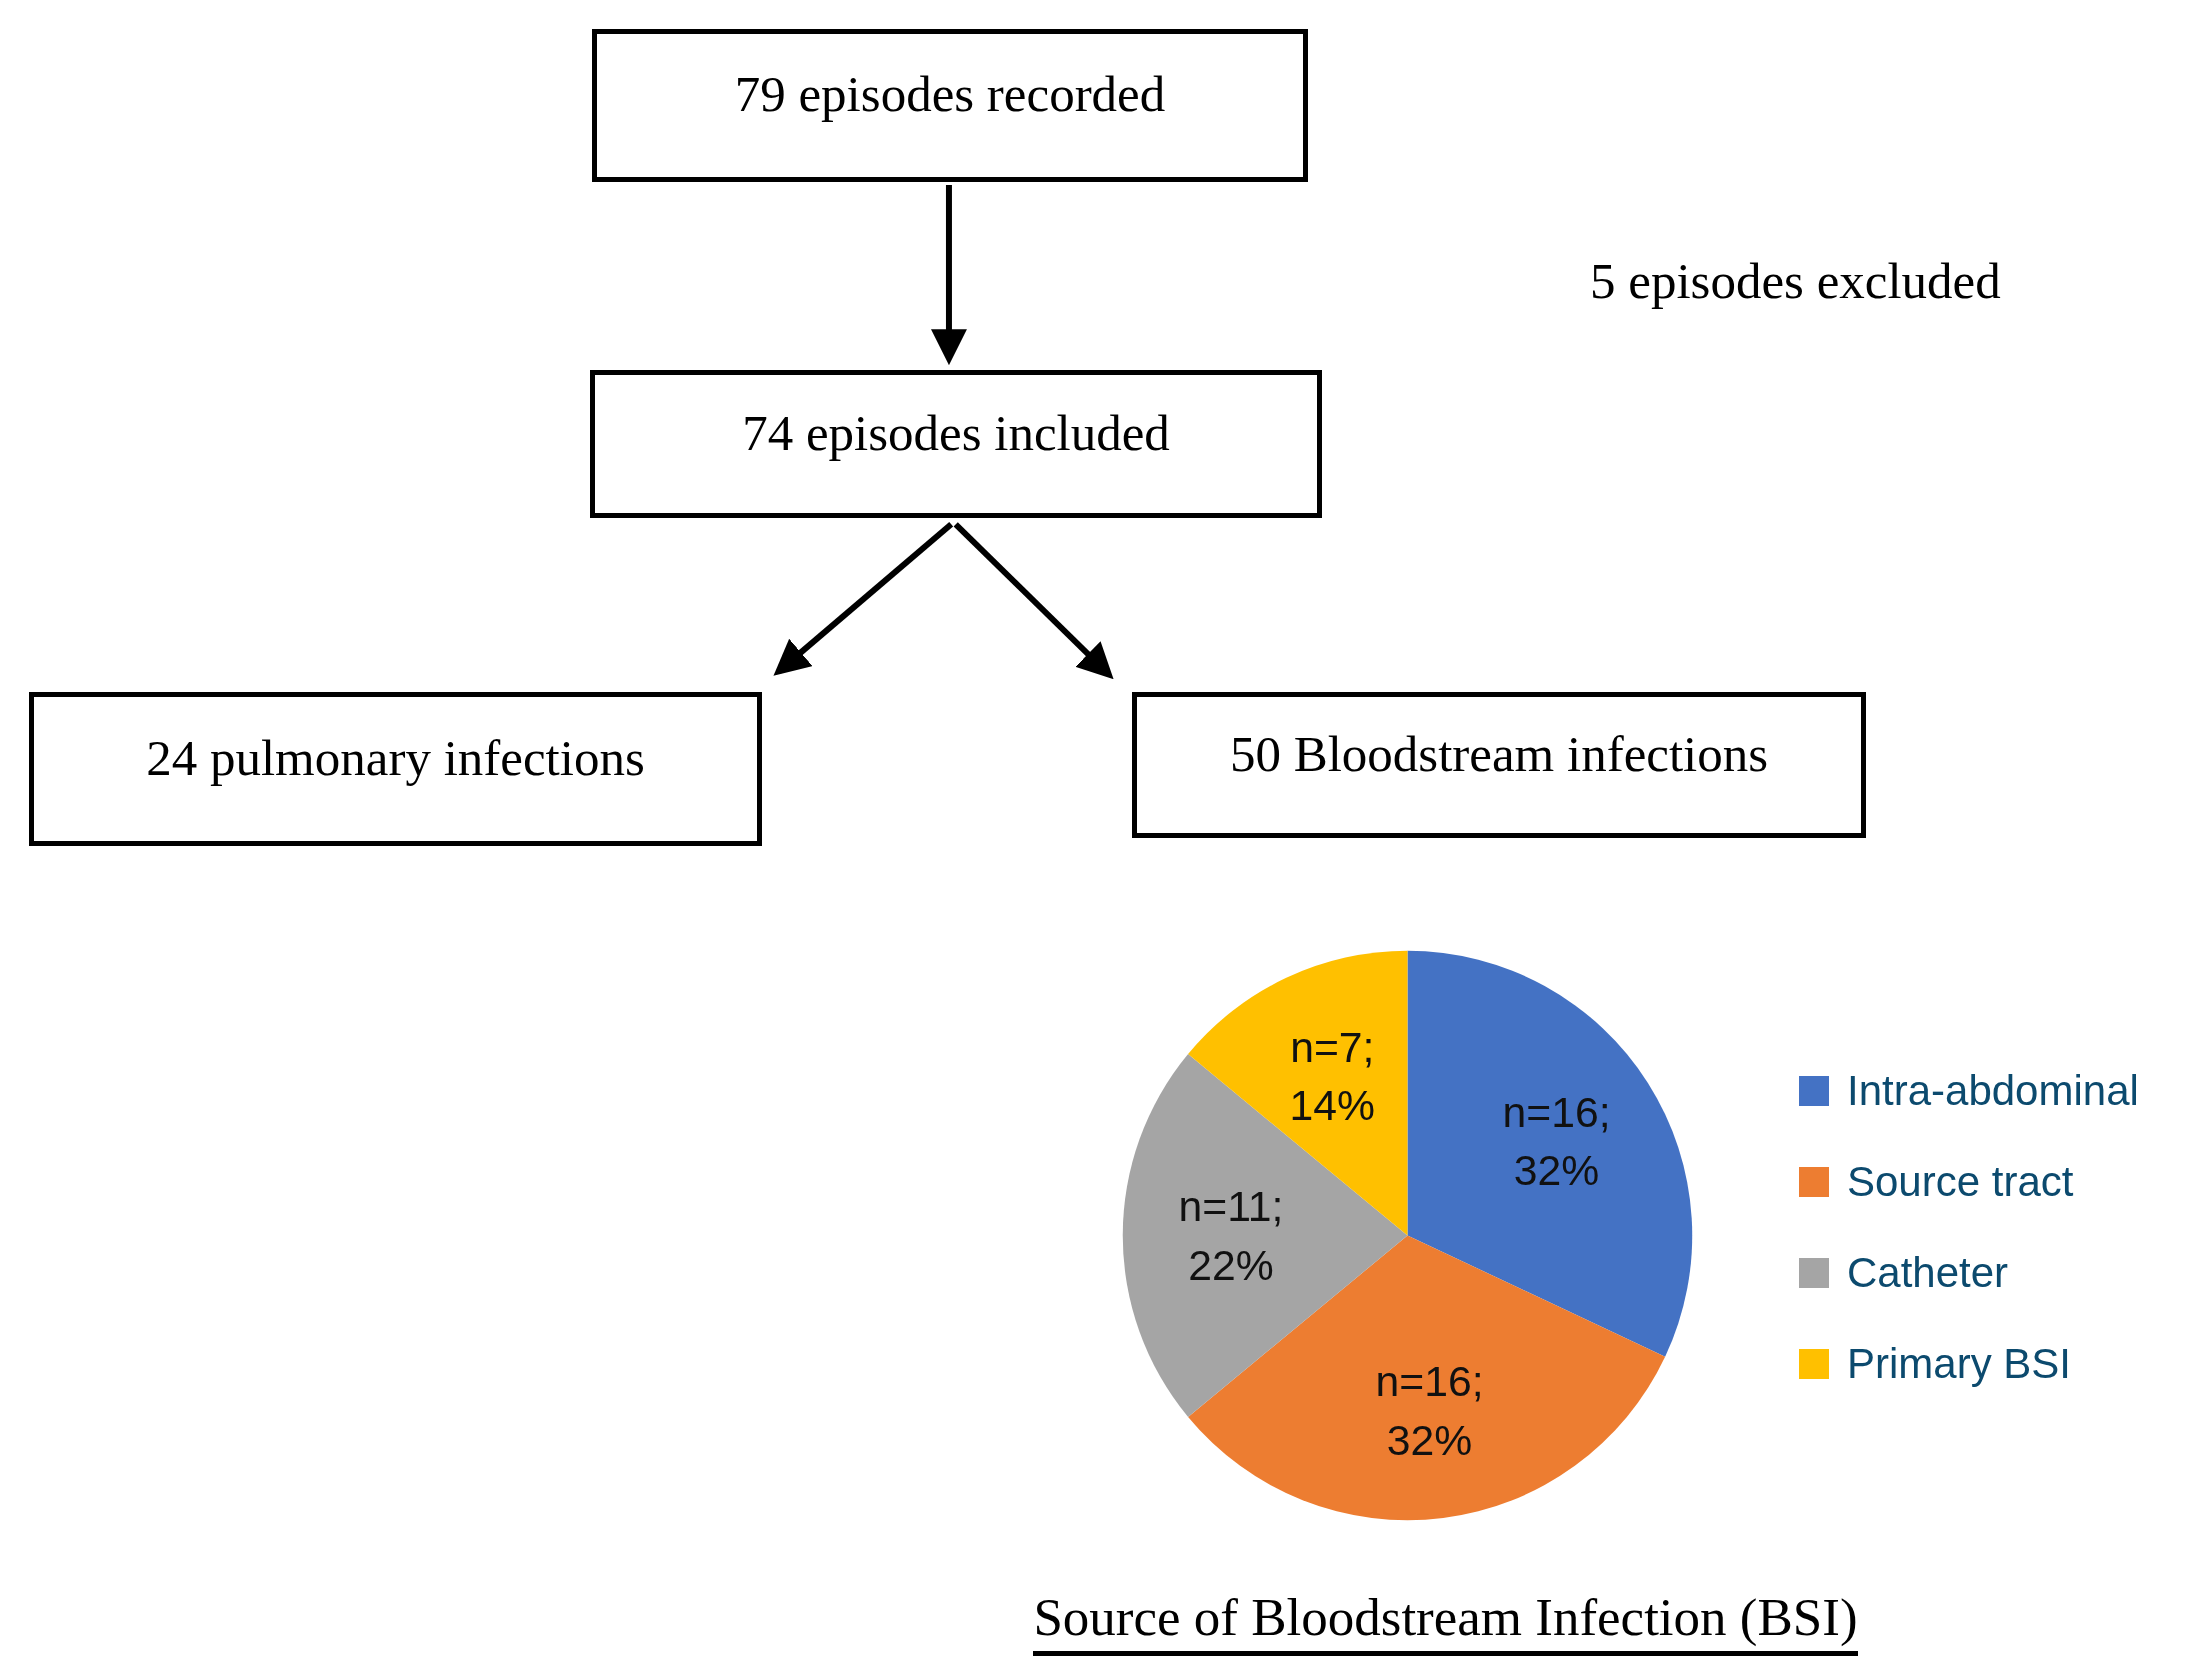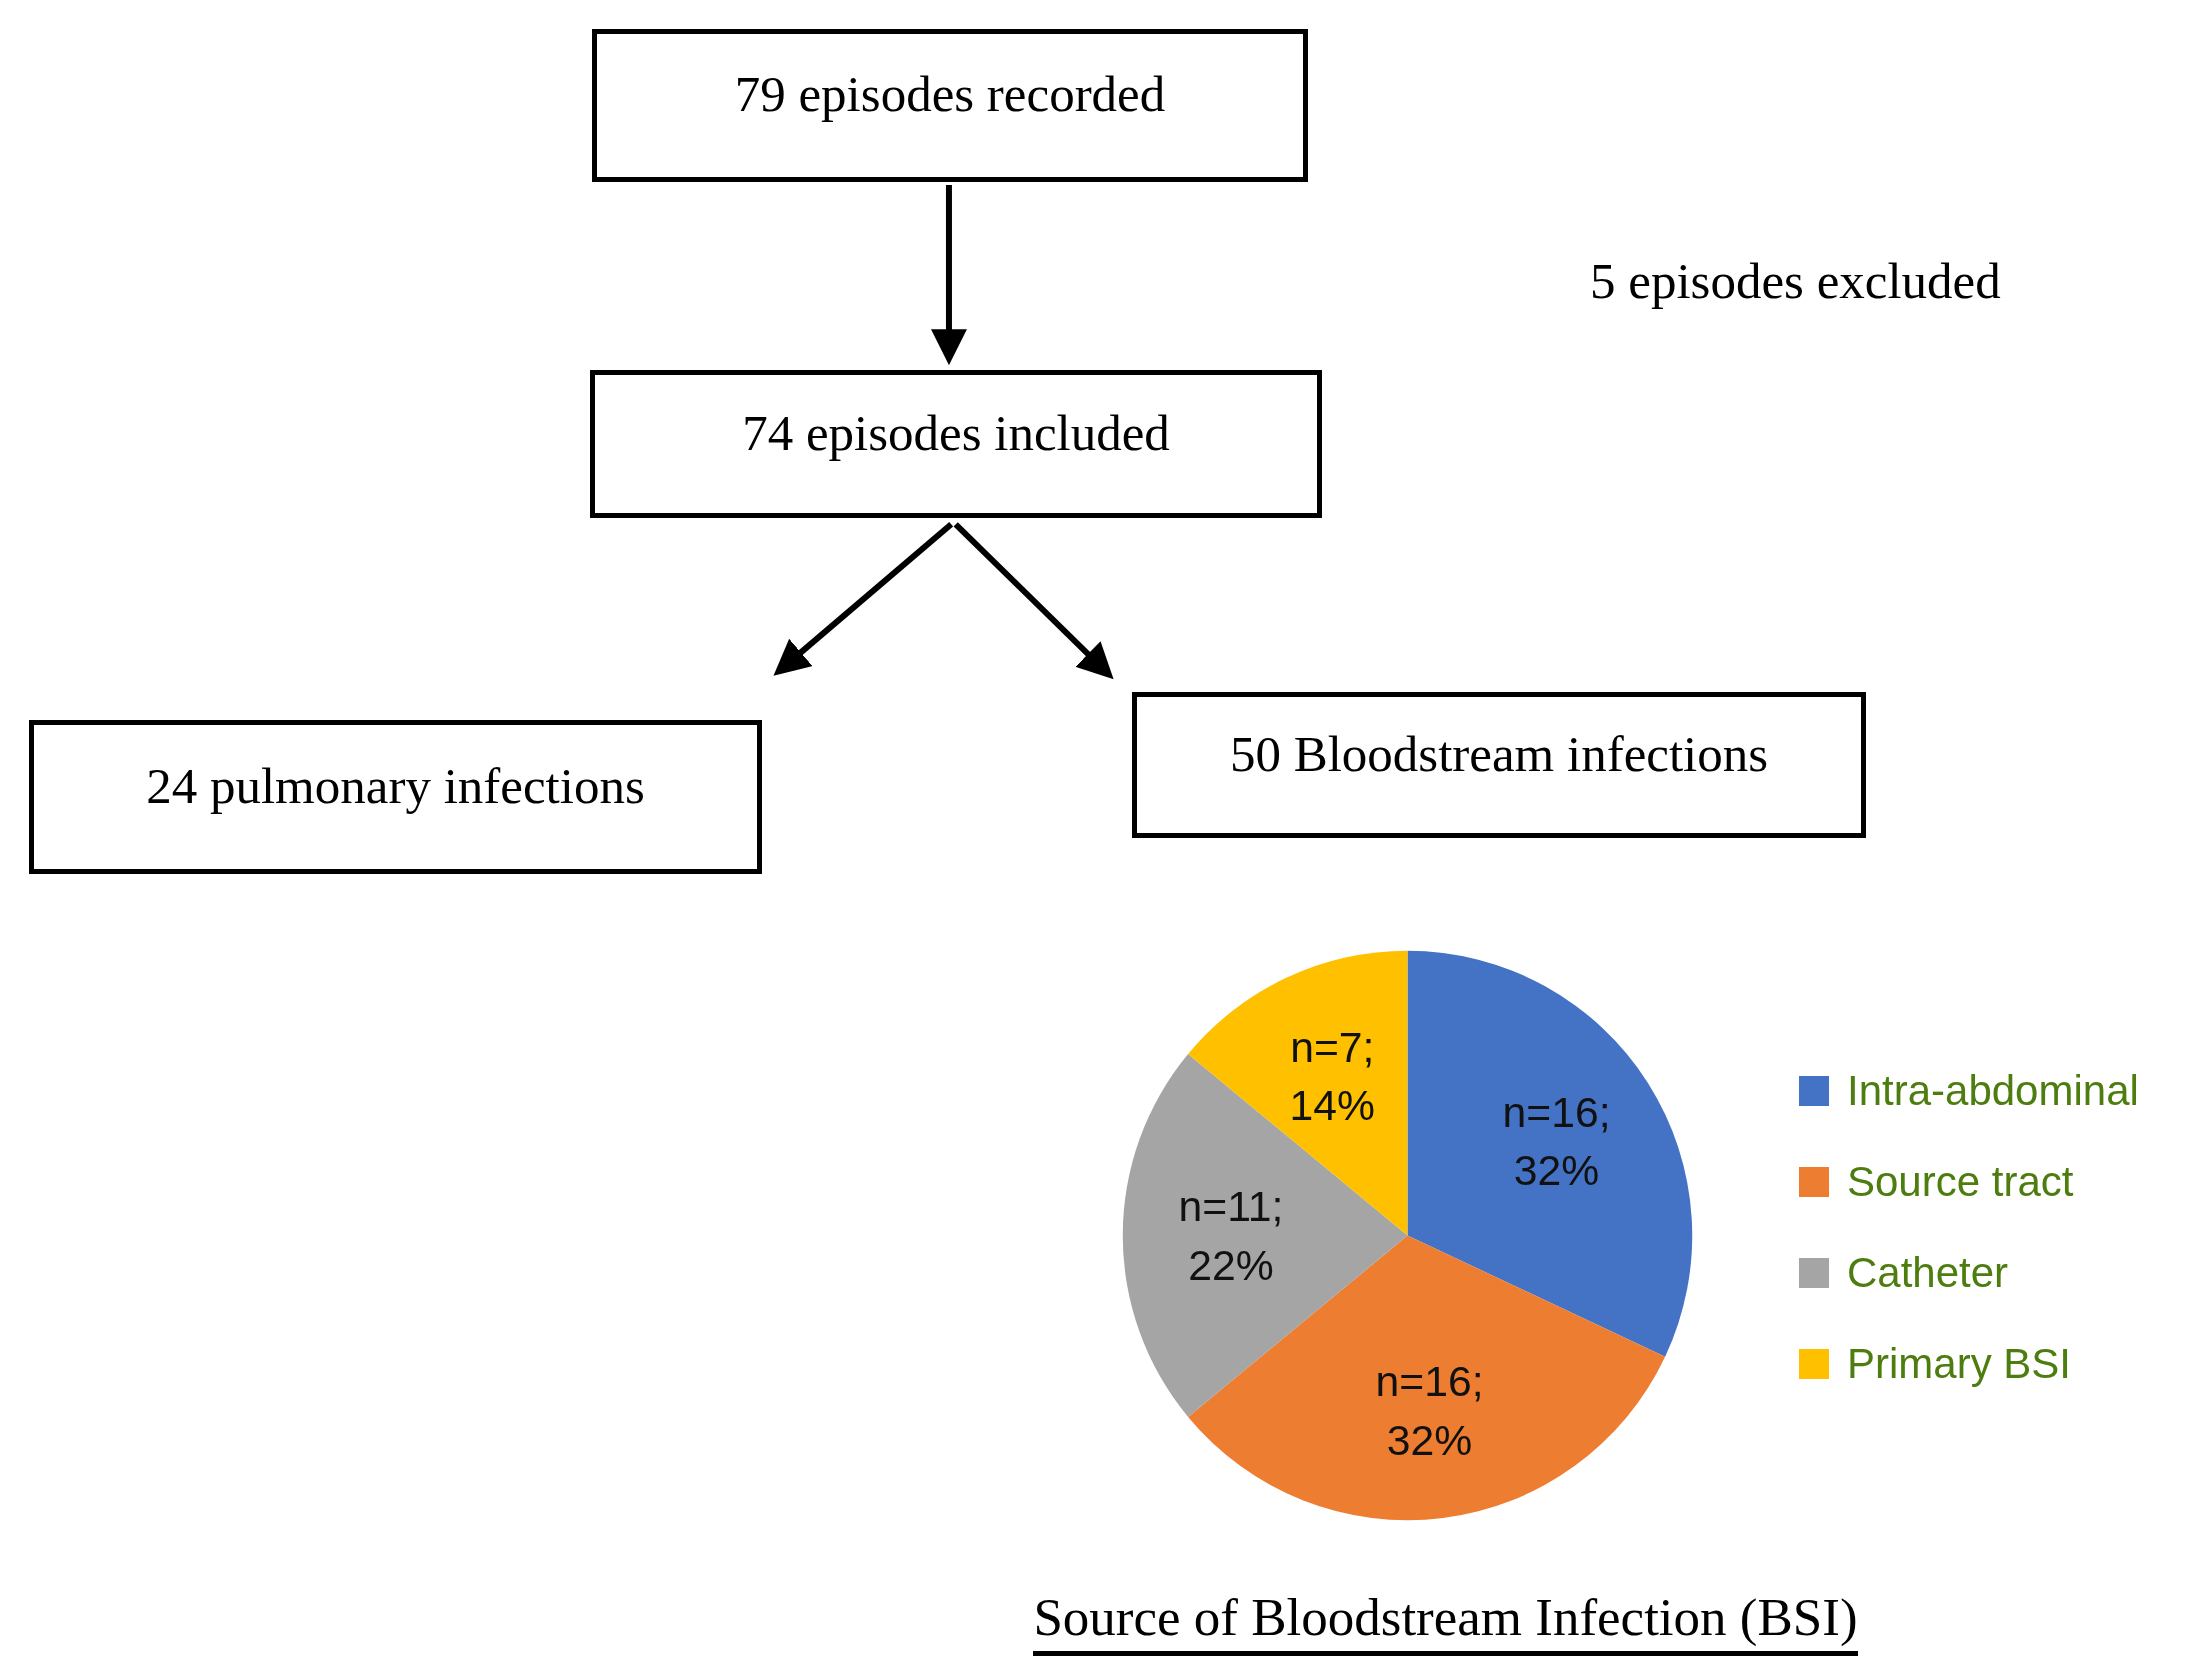--- a/index.html
+++ b/index.html
@@ -30,21 +30,21 @@
     align-items: center;
     justify-content: center;
     text-align: left;
     font-size: 51px;
     line-height: 1.1;
     box-sizing: border-box;
   }
   .fbox span { padding-bottom: 21px; }
   #box-recorded   { left: 592px;  top: 28.5px;  width: 716px; height: 153px; }
   #box-included   { left: 590px;  top: 370px; width: 732px; height: 148px; }
-  #box-pulmonary  { left: 29px;   top: 720px; width: 733px; height: 154px; }
+  #box-pulmonary  { left: 29px;   top: 692px; width: 733px; height: 154px; }
   #box-bloodstream{ left: 1132px; top: 692px; width: 734px; height: 146px; }
   .side-note {
     position: absolute;
     left: 1542px;
     top: 253px;
     font-size: 51px;
     line-height: 1.1;
     white-space: nowrap;
     margin-left: 48px;
   }
@@ -83,21 +83,21 @@
   .legend-swatch {
     width: 30px;
     height: 30px;
     flex: 0 0 30px;
     margin-right: 18px;
   }
   .legend-label {
     font-family: "Liberation Sans", "DejaVu Sans", sans-serif;
     font-size: 42px;
     line-height: 1;
-    color: #4d7c0f;
+    color: #0c4a6e;
   }
   
   .caption-wrap {
     position: absolute;
     left: 966px;
     top: 1587px;
     width: 959px;
     text-align: center;
   }
   .caption-text {

